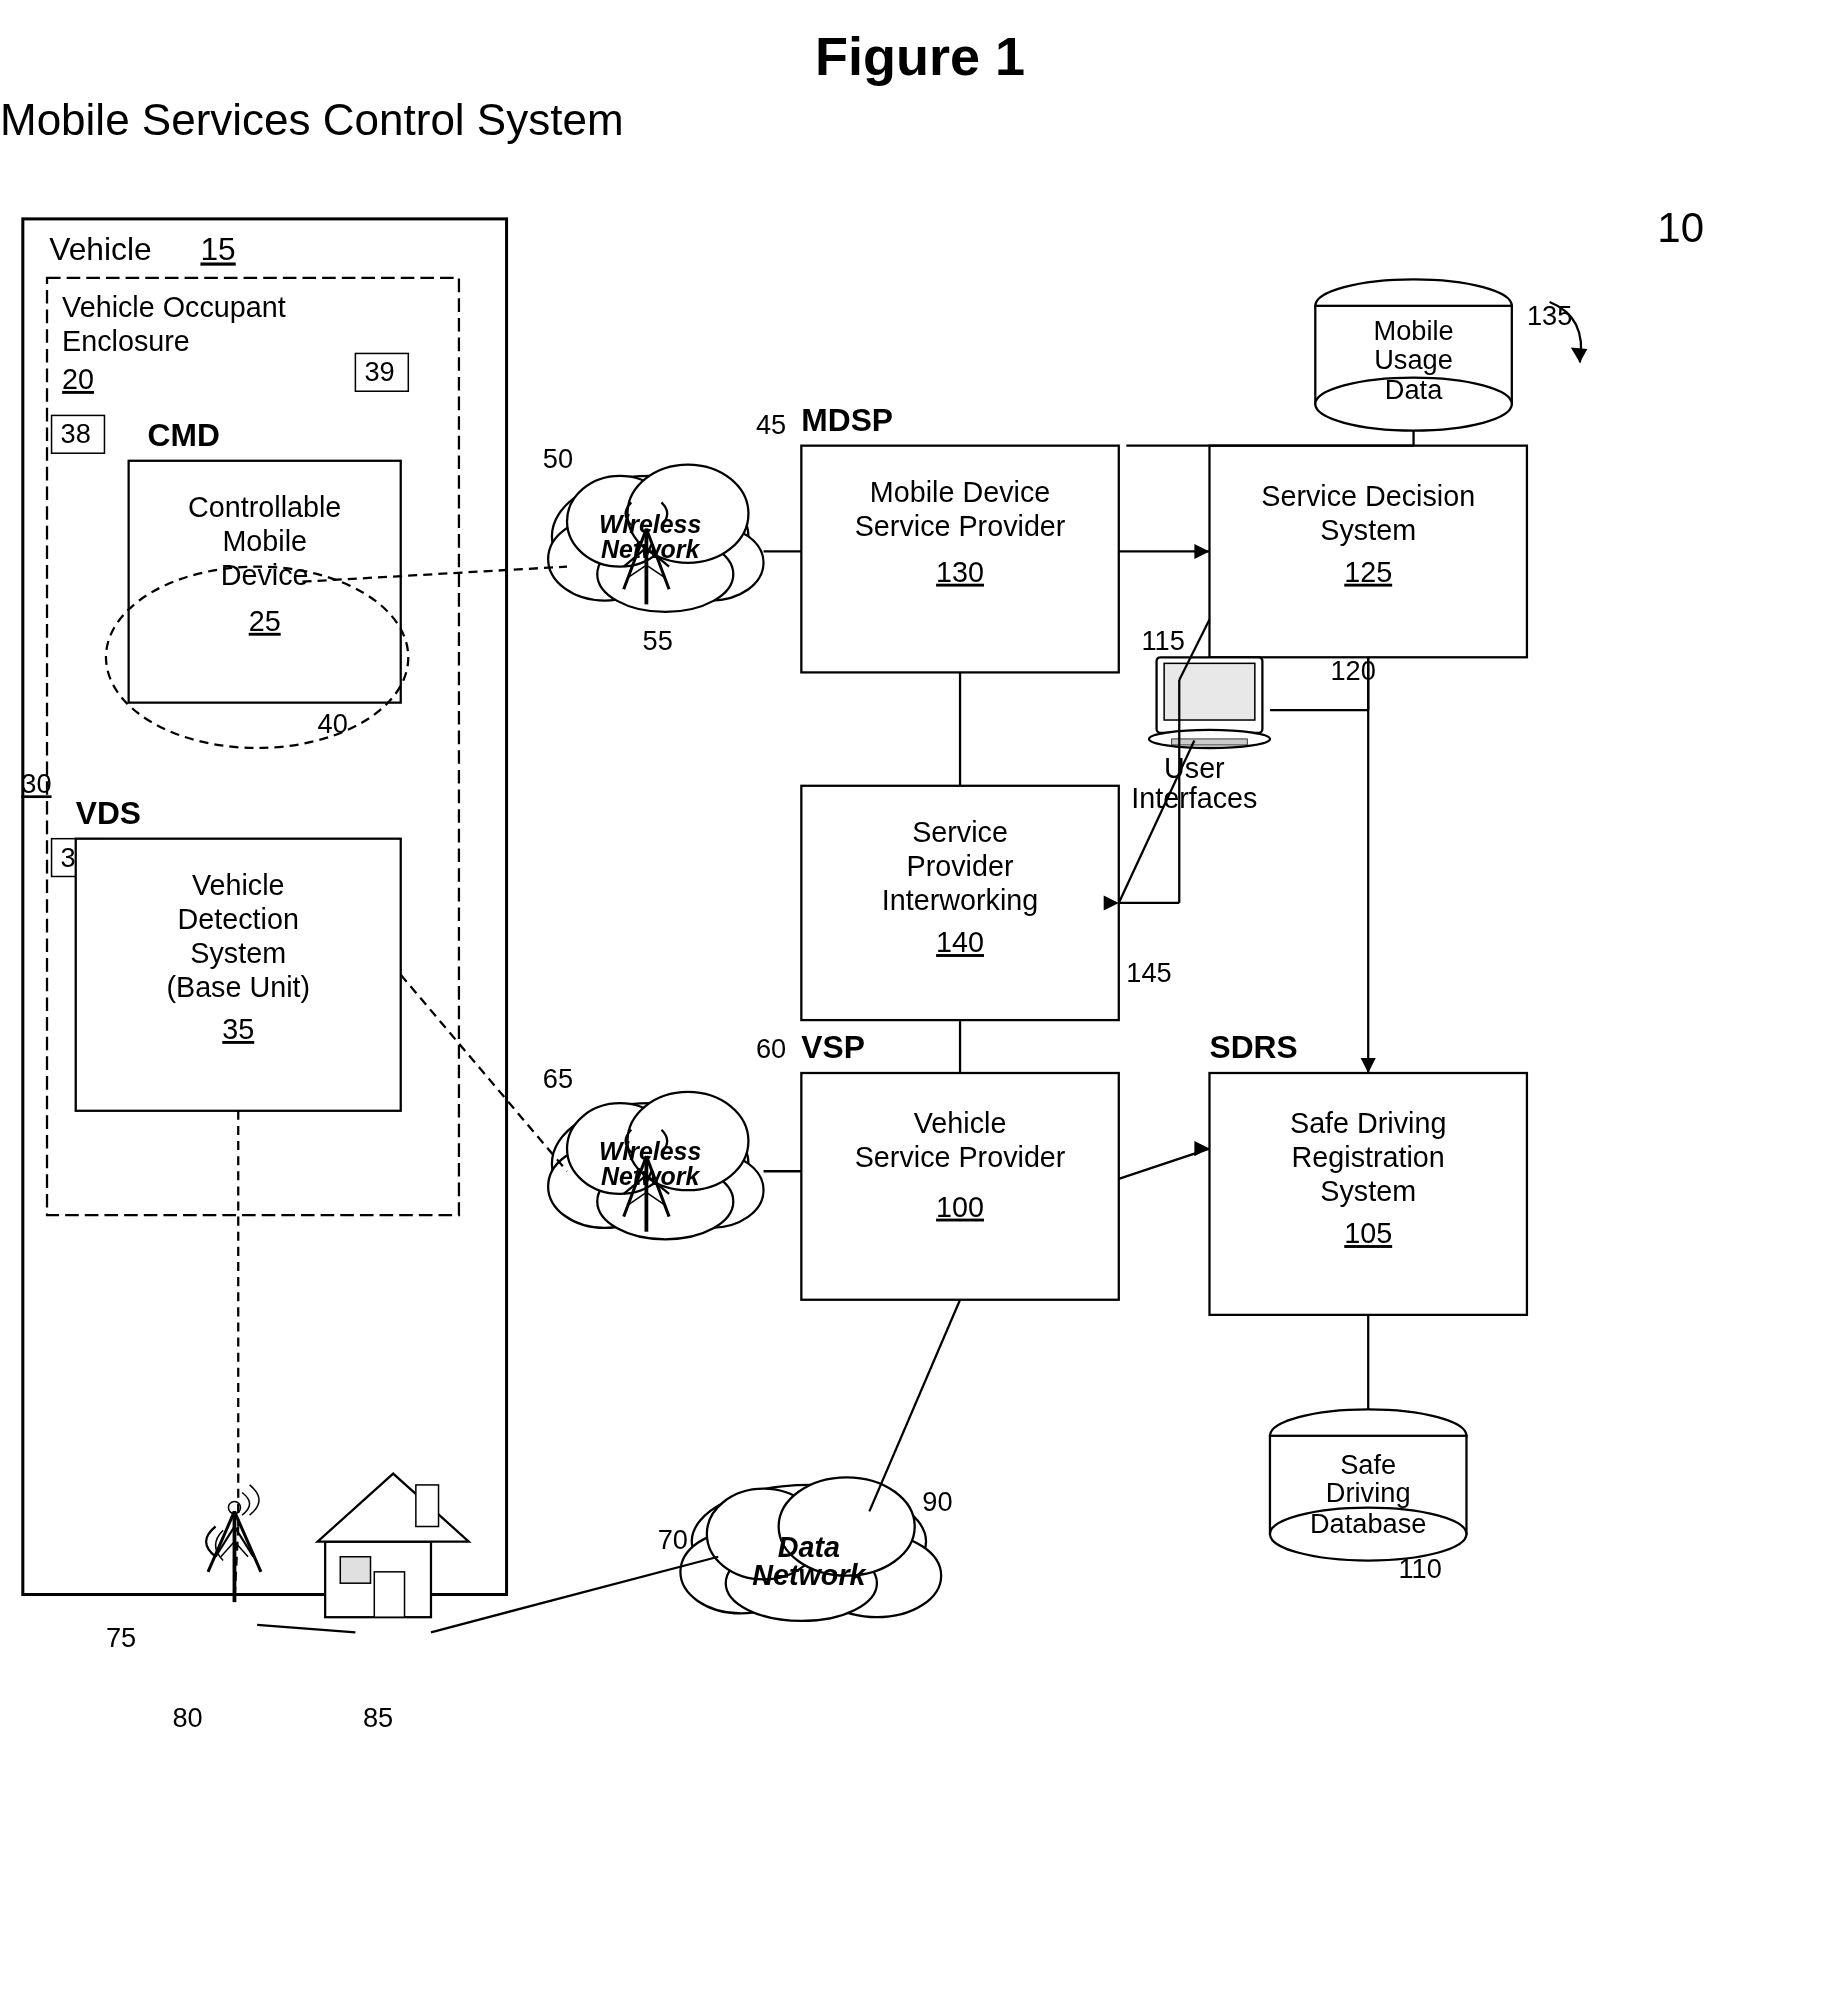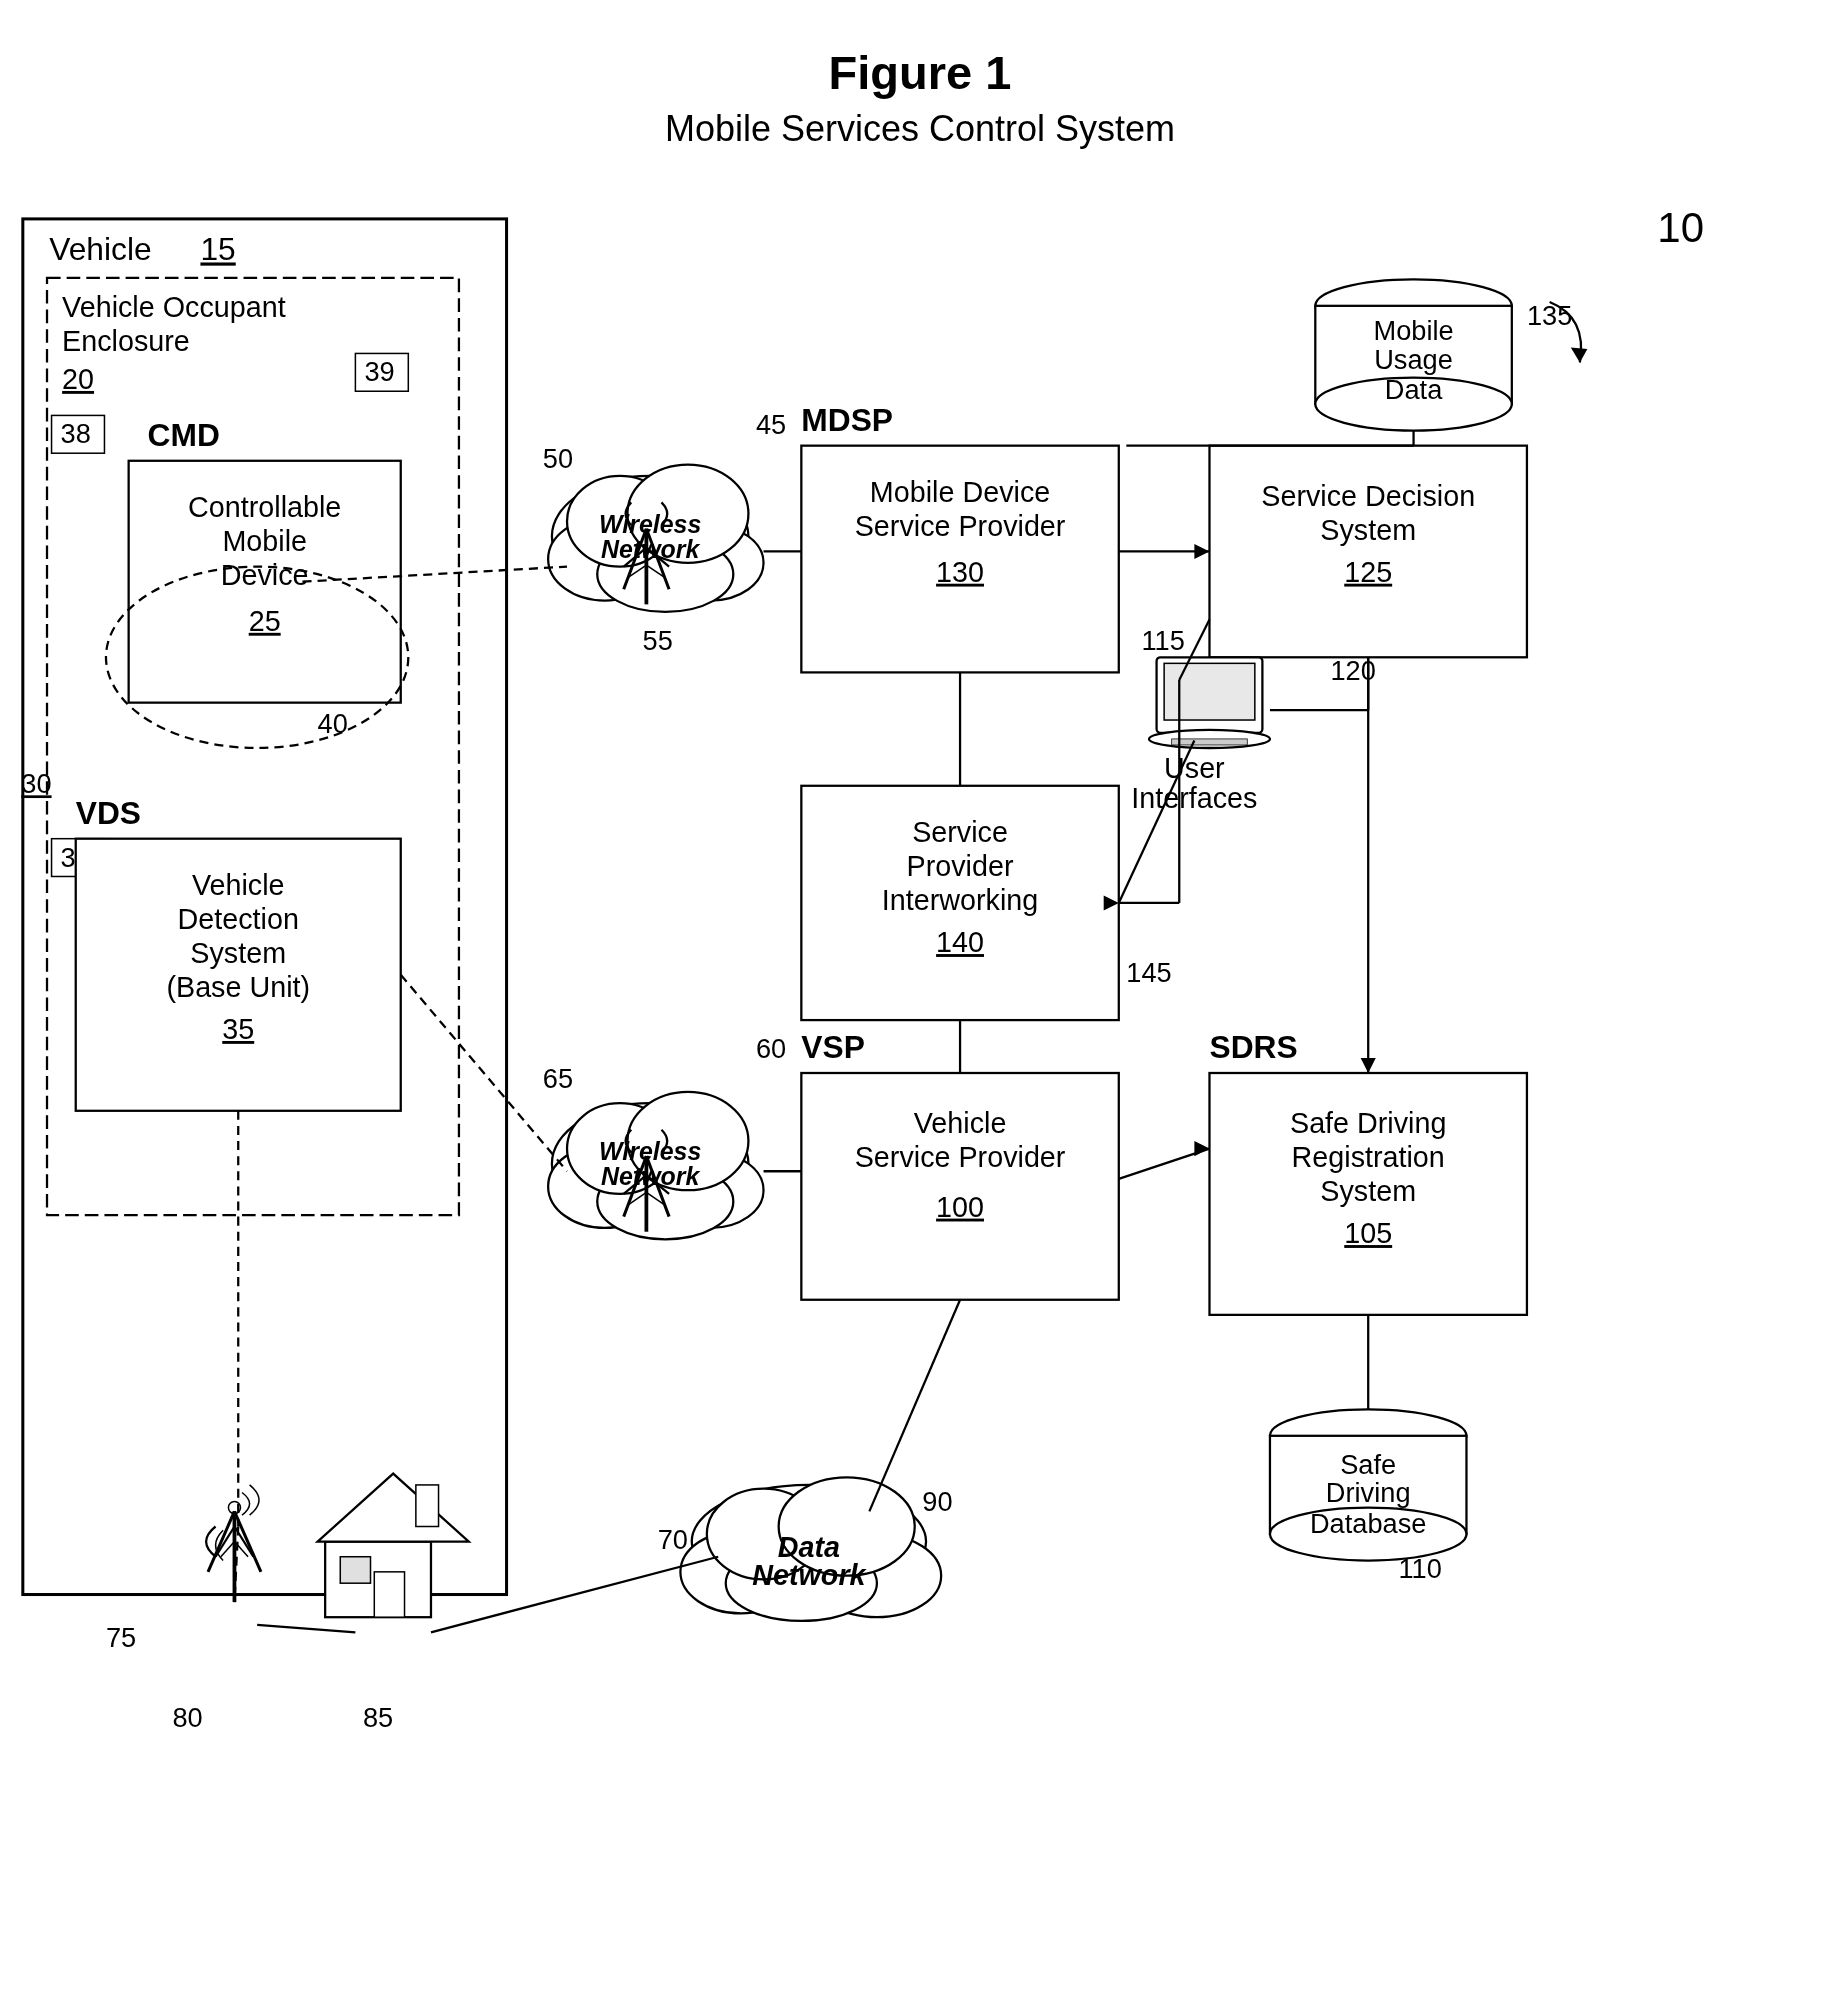--- a/index.html
+++ b/index.html
@@ -7,29 +7,28 @@
       background: #fff;
       font-family: Arial, sans-serif;
       width: 1840px;
       height: 1995px;
       position: relative;
       overflow: hidden;
     }
 
     .page-title {
       text-align: center;
-      font-size: 47px;
+      font-size: 54px;
       font-weight: bold;
-      padding-top: 45px;
+      padding-top: 25px;
       margin-bottom: 7.6px;
     }
 
     .page-subtitle {
-      text-align: center;
-      font-size: 36px;
+      font-size: 44px;
       margin-bottom: 8px;
     }
   </style>
 </head>
 <body>
 
 <div class="page-title">Figure 1</div>
 <div class="page-subtitle">Mobile Services Control System</div>
 
 <div style="position:absolute;top:204px;right:136px;font-size:42px;">10</div>

